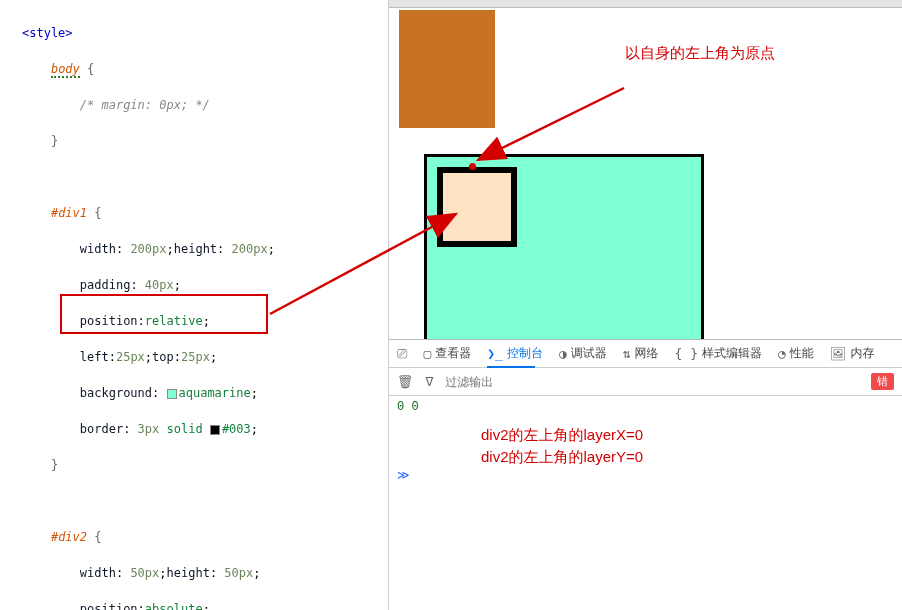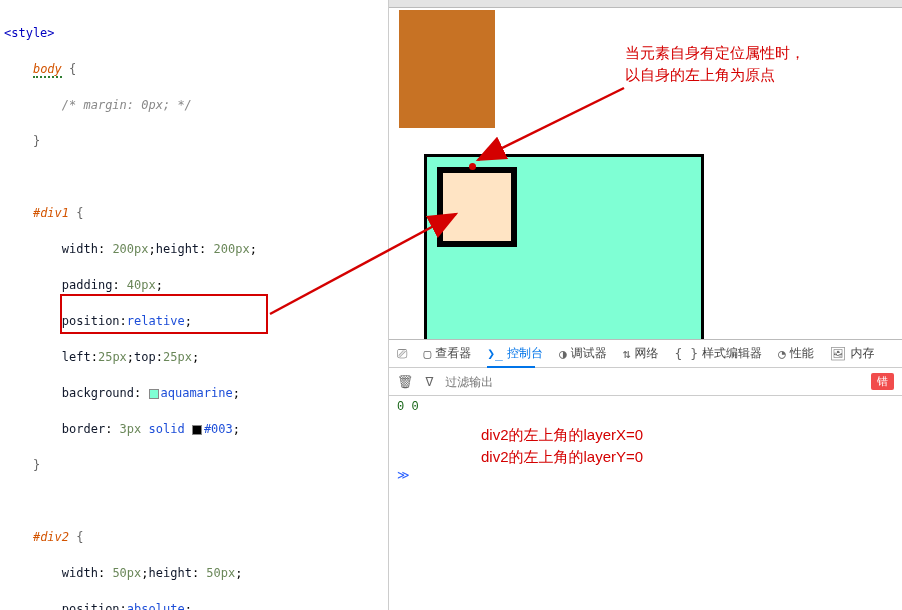--- a/index.html
+++ b/index.html
@@ -25,26 +25,26 @@
     width: 514px; height: 610px;
     border-left: 1px solid #ccc;
     background: #fff;
   }
   
   .code {
     padding: 6px 0 0 0;
     line-height: 18px;
     white-space: pre;
   }
-  .line { padding-left: 4px; position: relative; }
+  .line { padding-left: 22px; position: relative; }
   
   .tag    { color: #0000c0; }
   .punct  { color: #666; }
   .prop   { color: #0f172a; }      
-  .val    { color: #1d4ed8; }      
+  .val    { color: #15803d; }      
   .num    { color: #6a8759; }
   .sel    { color: #d35400; font-style: italic; } 
   .comment{ color: #888; font-style: italic; }
   .swatch {
     display: inline-block;
     width: 10px; height: 10px;
     border: 1px solid #888;
     vertical-align: middle;
     margin-right: 2px;
   }
@@ -235,21 +235,20 @@
   <div class="browser-chrome"></div>
   <div class="preview">
     <div class="orange-box"></div>
     <div class="div1">
       <div class="div2"></div>
     </div>
     <div class="dot" style="left:80px; top:155px;"></div>
   </div>
 
   <div class="anno" style="left:236px; top:42px;">
-    <div>当元素自身有定位属性时，</div>
     <div>以自身的左上角为原点</div>
   </div>
 
   <div class="devtools">
     <div class="dev-tabs">
       <div class="dev-tab">
           <span class="dev-icon">⎚</span>
         </div>
       <div class="dev-tab">
           <span class="dev-icon">▢</span>

